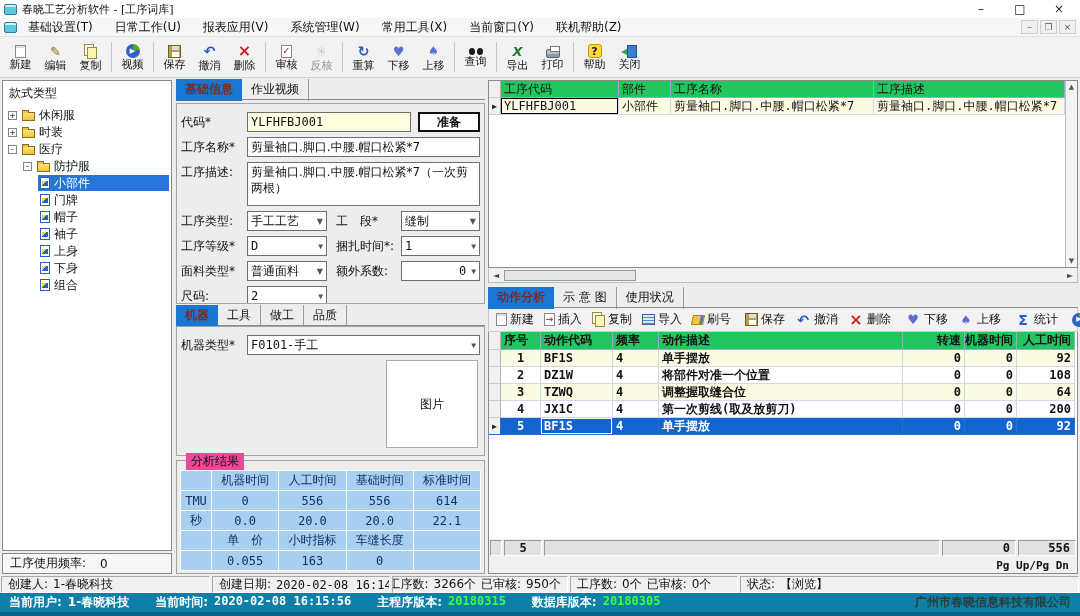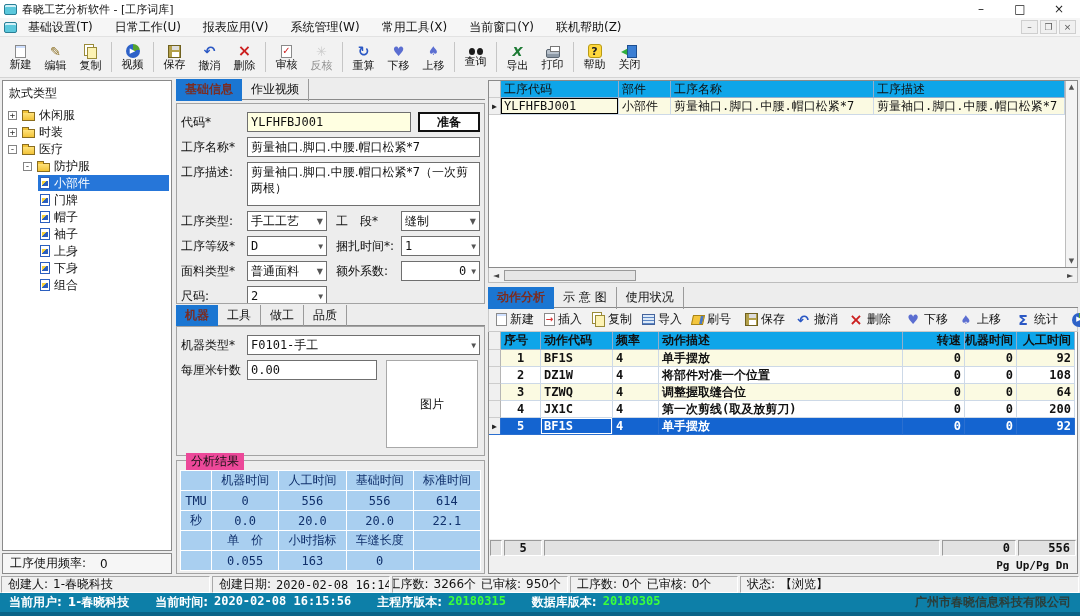--- a/index.html
+++ b/index.html
@@ -85,21 +85,21 @@
 .atable{display:flex;flex-direction:column;gap:1px;background:#fff;border:1px solid #fff;}
 .arow{display:flex;gap:1px;}
 .acell{background:#a9cff0;height:19px;display:flex;align-items:center;justify-content:center;color:#10306b;flex:1;overflow:hidden;white-space:nowrap;}
 .acell.afirst{flex:none;width:30px;}
 
 .right{position:absolute;left:488px;top:80px;width:590px;height:494px;display:flex;flex-direction:column;}
 .ptable-wrap{height:188px;background:#fff;border:1px solid #8a8a8a;display:flex;}
 .ptable{flex:1;overflow:hidden;}
 .grow{display:flex;height:17px;}
 .gcell{border-right:1px solid #cdd9e7;border-bottom:1px solid #cdd9e7;padding:0 3px;overflow:hidden;white-space:nowrap;display:flex;align-items:center;flex:none;}
-.ghead{background:#0ea5e9;border-right:1px solid #93aecb;border-bottom:1px solid #93aecb;}
+.ghead{background:#22c55e;border-right:1px solid #93aecb;border-bottom:1px solid #93aecb;}
 .gselc{background:#f0f0f0;border-right:1px solid #b5b5b5;border-bottom:1px solid #cdcdcd;justify-content:center;padding:0;}
 .mark{font-size:8px;color:#222;}
 .stripe{background:#fbfae2;}
 .focuscell{box-shadow:inset 0 0 0 1px #000;}
 .selrow .gcell{background:#1464d0;color:#fff;border-color:#2a6fd0;}
 .selrow .gselc{background:#f0f0f0;color:#222;}
 .selrow .focuscell2{box-shadow:inset 0 0 0 1px #fff;}
 .alignr{justify-content:flex-end;}
 .alignc{justify-content:center;}
 .vscroll{width:12px;border-left:1px solid #bdbdbd;background:#f3f3f3;display:flex;flex-direction:column;justify-content:space-between;align-items:center;font-size:7px;color:#555;padding:2px 0;}
@@ -380,24 +380,20 @@
       <span class="tab">做工</span>
       <span class="tab">品质</span>
     </div>
   <div class="machbox">
     <div class="frow">
       <span class="flabel">机器类型*</span>
       <span class="finput dd grow1 mono">
           <span class="ddval">F0101-手工</span>
           <span class="dda">▼</span>
         </span>
-    </div>
-    <div class="frow">
-      <span class="flabel">每厘米针数</span>
-      <span class="finput mono" style="width:130px;">0.00</span>
     </div>
     <div class="picbox">图片</div>
   </div>
   <div class="afield">
     <span class="alegend">分析结果</span>
     <div class="atable mono" id="analysis-table">
         <div class="arow">
           <div class="acell afirst"></div>
           <div class="acell">机器时间</div>
           <div class="acell">人工时间</div>

